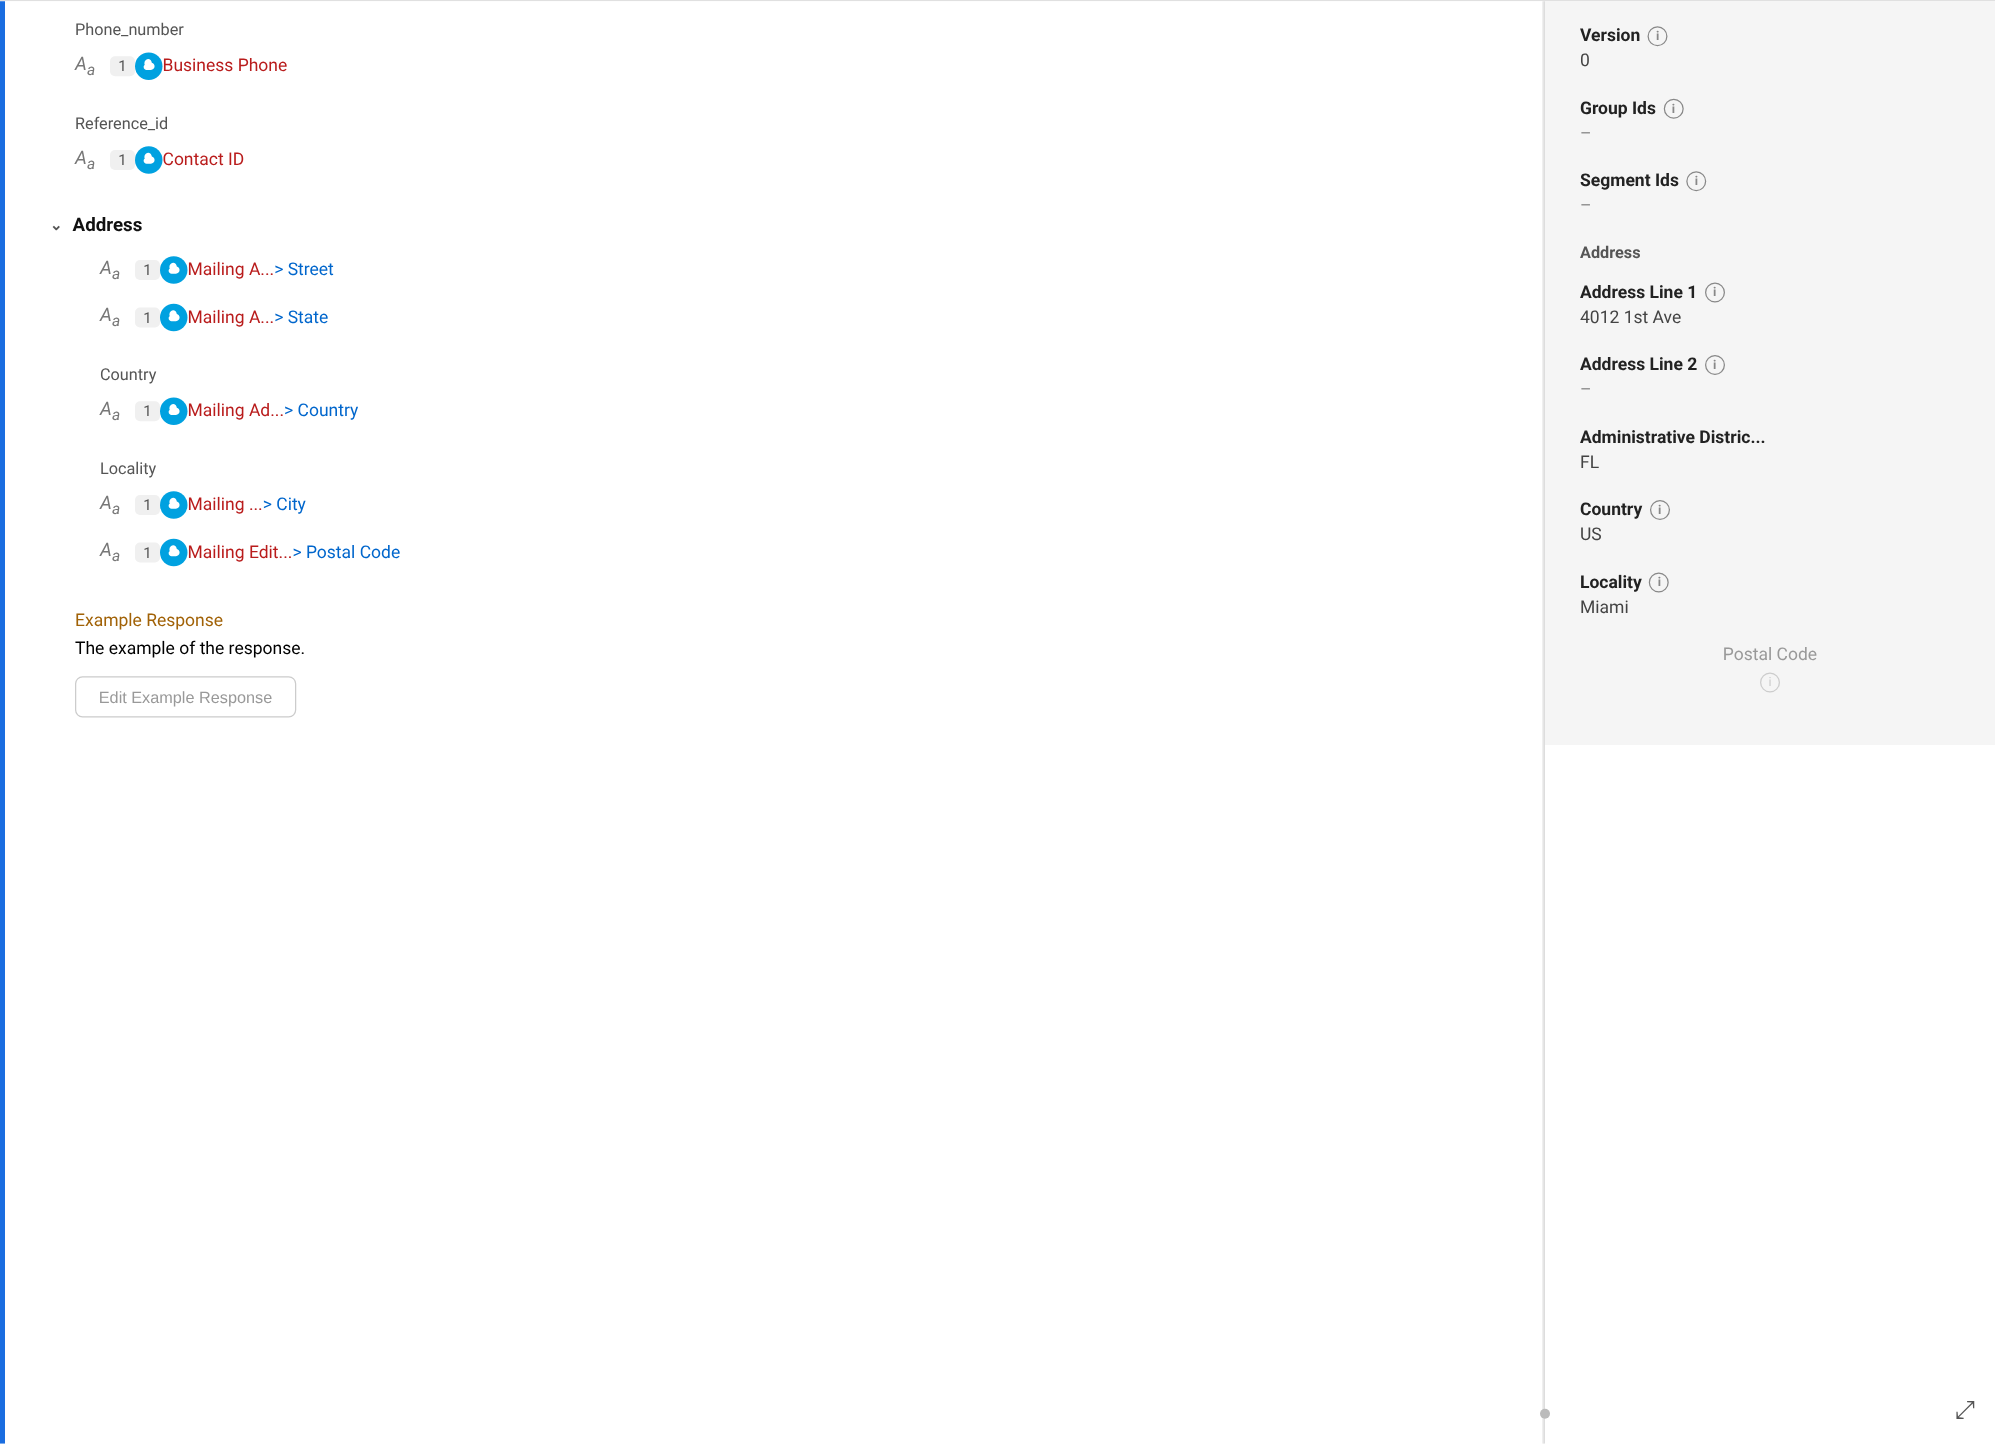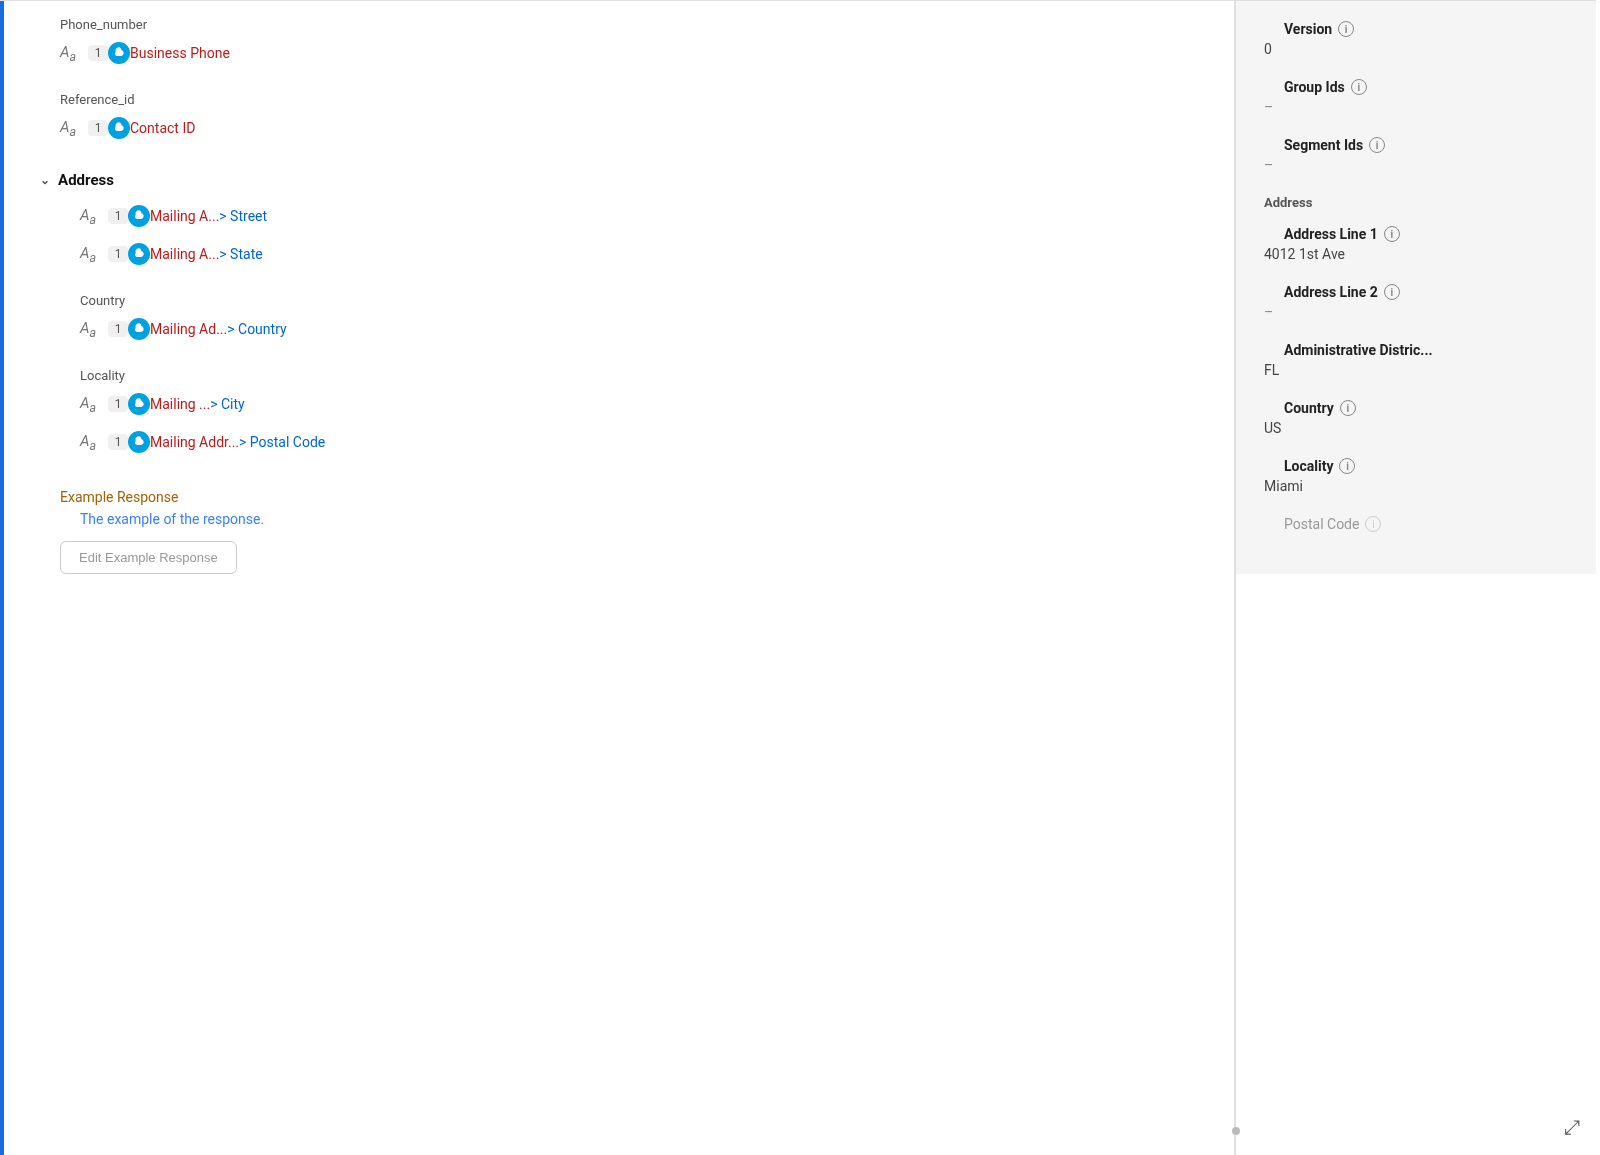--- a/index.html
+++ b/index.html
@@ -128,23 +128,22 @@
       padding: 24px 40px 24px 60px;
     }
     .example-title {
       font-size: 14px;
       font-weight: 400;
       color: #a16207;
       margin-bottom: 6px;
     }
     .example-desc {
       font-size: 14px;
-      color: #3b82f6;
+      color: #000000;
       margin-bottom: 14px;
-      margin-left: 20px;
     }
     .example-btn {
       border: 1px solid #ccc;
       background: #fff;
       border-radius: 6px;
       padding: 8px 18px;
       font-size: 13px;
       color: #999;
       cursor: pointer;
     }
@@ -178,25 +177,25 @@
       margin-bottom: 22px;
     }
     .right-field-label {
       font-size: 14px;
       font-weight: 700;
       color: #222;
       display: flex;
       align-items: center;
       gap: 6px;
       margin-bottom: 4px;
-      margin-left: 20px;
     }
     .right-field-label.muted {
       color: #999;
       font-weight: 400;
+      flex-direction: column;
     }
     .right-field-value {
       font-size: 14px;
       color: #444;
     }
     .right-field-value.empty {
       color: #888;
     }
 
     .info-icon {
@@ -349,21 +348,21 @@
         <div class="field-row">
           <span class="type-icon">
             <span style="font-size:15px; color:#777; font-style:italic;">A<sub>a</sub></span>
           </span>
           <span class="num-badge">1</span>
           <span class="salesforce-icon">
             <svg viewBox="0 0 24 24" xmlns="http://www.w3.org/2000/svg">
               <path d="M12 2C8.5 2 6 4.5 6 8c0 .8.2 1.6.5 2.3C5.6 10.8 5 11.8 5 13c0 2.2 1.8 4 4 4h6c2.8 0 5-2.2 5-5 0-2.3-1.6-4.3-3.8-4.8C16 5.2 14.2 2 12 2z"></path>
             </svg>
           </span>
-          <a class="field-link">Mailing Addr...</a>
+          <a class="field-link">Mailing Edit...</a>
           <span class="arrow-text">&gt; Postal Code</span>
         </div>
       </div>
 
     </div>
 
     <div class="example-section">
       <div class="example-title">Example Response</div>
       <div class="example-desc">The example of the response.</div>
       <button class="example-btn">Edit Example Response</button>

